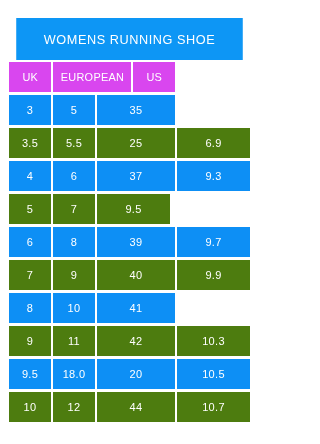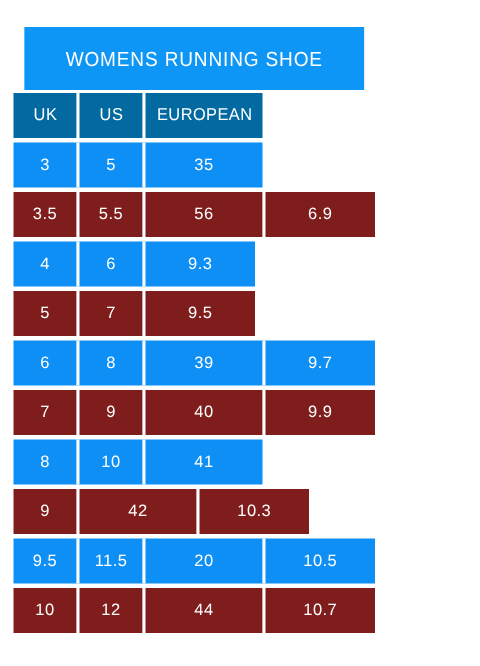--- a/index.html
+++ b/index.html
@@ -67,61 +67,62 @@
   
   .col-uk       { width: 42px; }
   .col-us       { width: 44px; }
   .col-european { width: 80px; }
   .col-width    { width: 75px; }
 
   
   .cell + .cell { border-left: 2px solid #ffffff; }
 
   
-  .row.header-row .cell { background: #0369a1; font-size: 11.5px; }
+  .row.header-row .cell { background: #d946ef; font-size: 11.5px; }
   .row.shade-dark  .cell { background: #0d8ff5; }
-  .row.shade-light .cell { background: #7f1d1d; }
+  .row.shade-light .cell { background: #4d7c0f; }
 
   .header-row .cell { transform: none; }
   .header-row .cell > span { transform: scaleX(0.95); display: inline-block; }
 </style>
 </head>
 <body>
 
 <div id="size-chart">
 
   <div class="chart-title">WOMENS RUNNING SHOE</div>
 
   <div class="row header-row">
     <div class="cell col-uk">
       <span>UK</span>
     </div>
+    <div class="cell col-european">
+      <span>EUROPEAN</span>
+    </div>
     <div class="cell col-us">
       <span>US</span>
-    </div>
-    <div class="cell col-european">
-      <span>EUROPEAN</span>
     </div>
   </div>
 
   <div id="rows-container">
       <div class="row shade-dark">
         <div class="cell col-uk">3</div>
         <div class="cell col-us">5</div>
         <div class="cell col-european">35</div>
       </div>
       <div class="row shade-light">
         <div class="cell col-uk">3.5</div>
         <div class="cell col-us">5.5</div>
-        <div class="cell col-european">56</div>
+        <div class="cell col-european">25</div>
         <div class="cell col-width">6.9</div>
       </div>
       <div class="row shade-dark">
         <div class="cell col-uk">4</div>
         <div class="cell col-us">6</div>
+        <div class="cell col-european">37</div>
         <div class="cell col-width">9.3</div>
       </div>
       <div class="row shade-light">
         <div class="cell col-uk">5</div>
         <div class="cell col-us">7</div>
         <div class="cell col-width">9.5</div>
       </div>
       <div class="row shade-dark">
         <div class="cell col-uk">6</div>
         <div class="cell col-us">8</div>
@@ -134,26 +135,27 @@
         <div class="cell col-european">40</div>
         <div class="cell col-width">9.9</div>
       </div>
       <div class="row shade-dark">
         <div class="cell col-uk">8</div>
         <div class="cell col-us">10</div>
         <div class="cell col-european">41</div>
       </div>
       <div class="row shade-light">
         <div class="cell col-uk">9</div>
+        <div class="cell col-us">11</div>
         <div class="cell col-european">42</div>
         <div class="cell col-width">10.3</div>
       </div>
       <div class="row shade-dark">
         <div class="cell col-uk">9.5</div>
-        <div class="cell col-us">11.5</div>
+        <div class="cell col-us">18.0</div>
         <div class="cell col-european">20</div>
         <div class="cell col-width">10.5</div>
       </div>
       <div class="row shade-light">
         <div class="cell col-uk">10</div>
         <div class="cell col-us">12</div>
         <div class="cell col-european">44</div>
         <div class="cell col-width">10.7</div>
       </div>
     </div>

